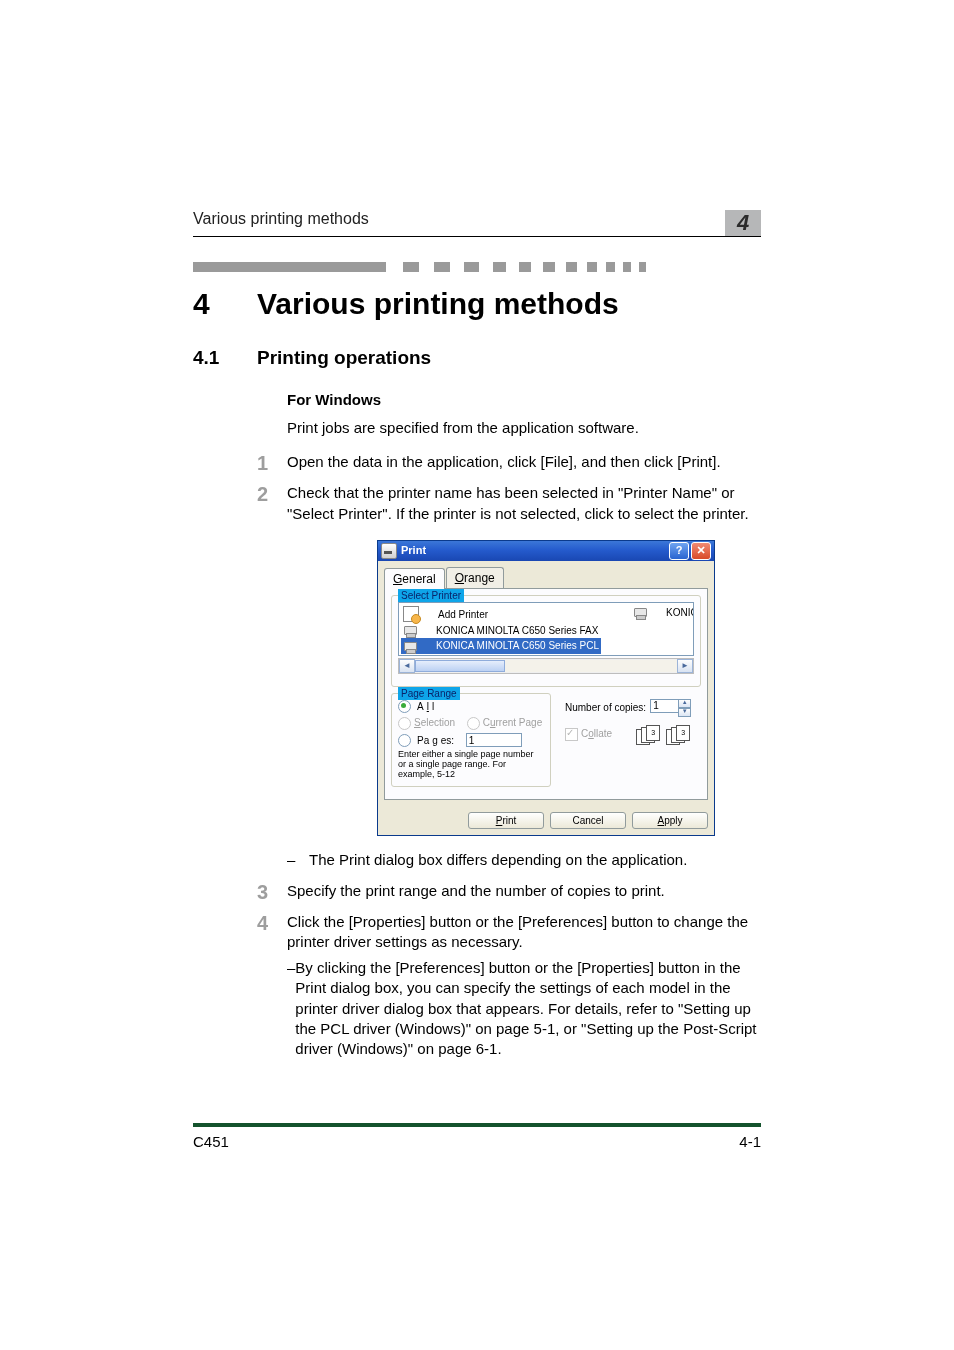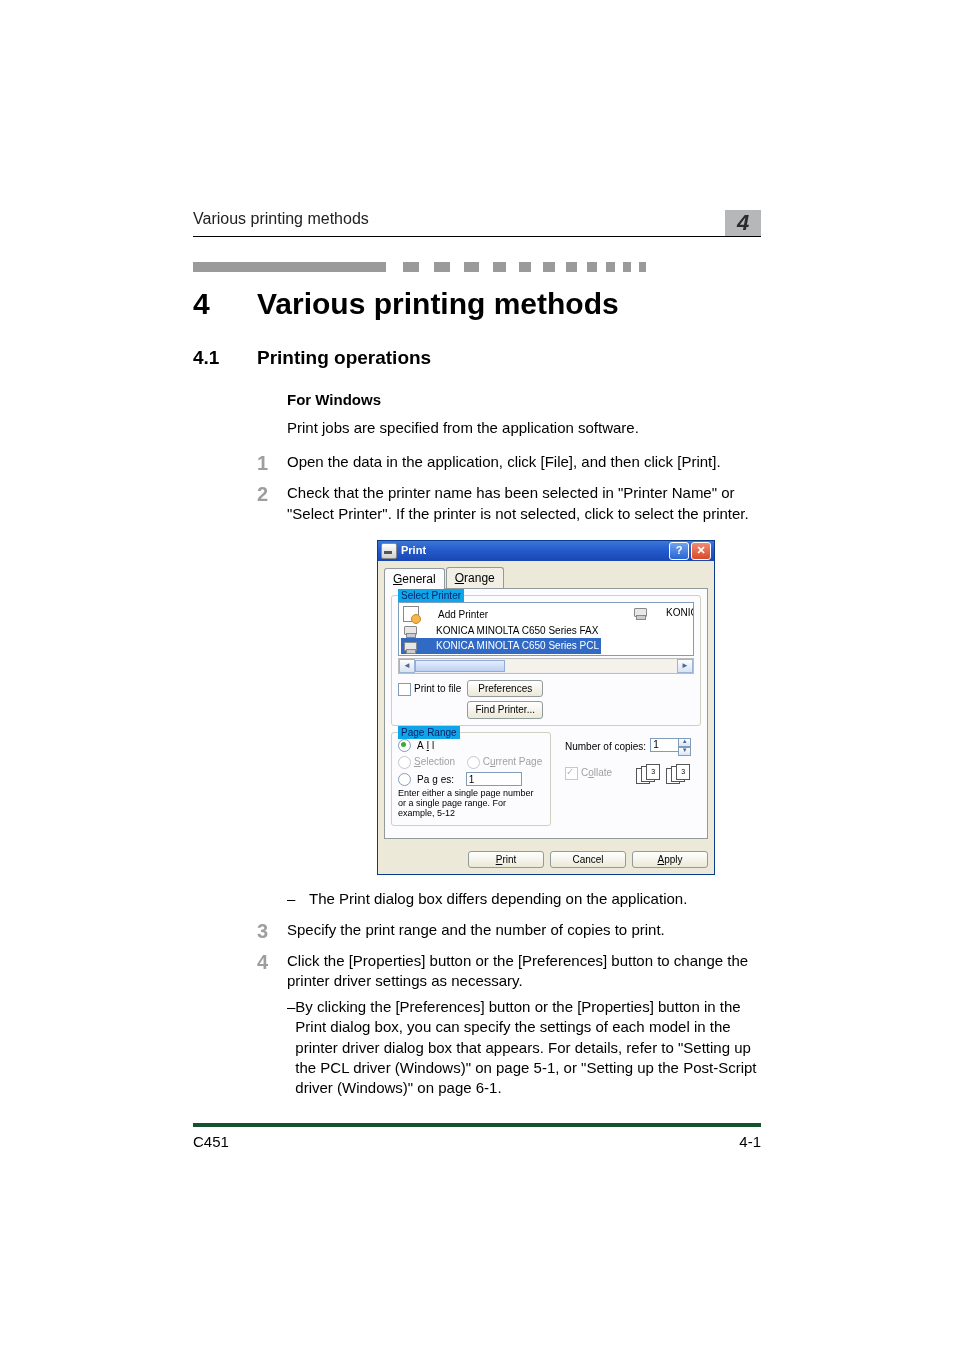--- a/index.html
+++ b/index.html
@@ -196,27 +196,20 @@
                 </div>
               </div>
               <div class="hscroll">
                 <div class="hsbtn">◄</div>
                 <div class="hstrack">
                     <div class="hsthumb"></div>
                   </div>
                 <div class="hsbtn">►</div>
               </div>
               <div class="status-row">
-                <div class="status-right">
-                  <div style="display:flex;align-items:center;gap:6px">
-                    <span><span class="chk"></span><span>Print to file</span></span>
-                    <span class="xpbtn">Preferences</span>
-                  </div>
-                  <span class="xpbtn">Find Printer...</span>
-                </div>
               </div>
             </div>
 
             <div class="row2">
               <div class="group pagerange">
                 <span class="group-title">Page Range</span>
                 <div class="prline">
                     <span class="radio on"></span>
                     <span>A</span>
                     <u>l</u>

